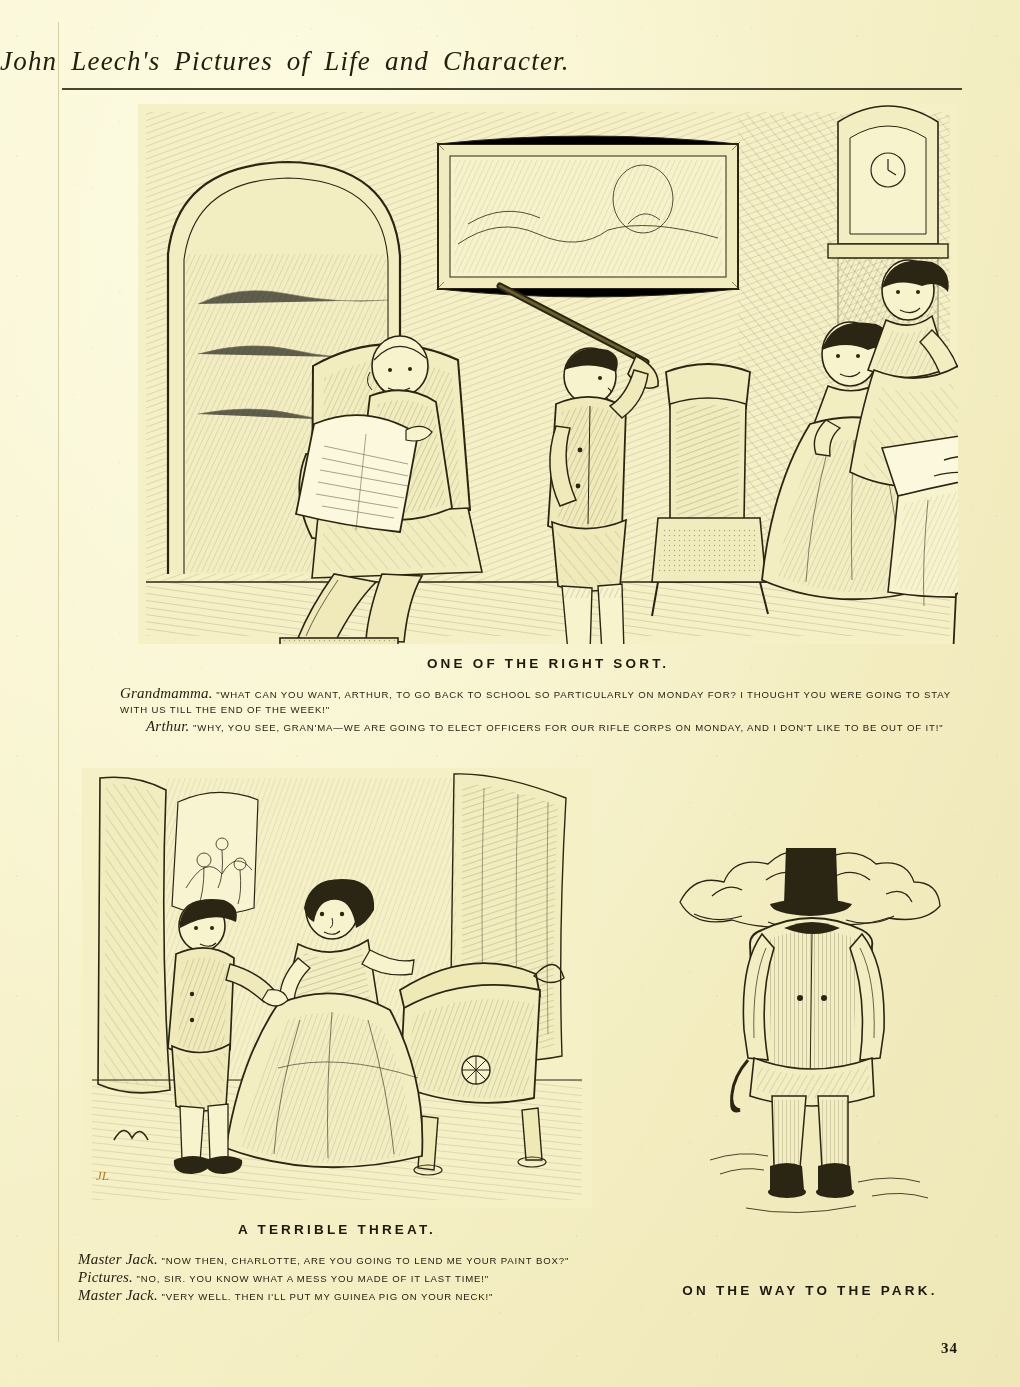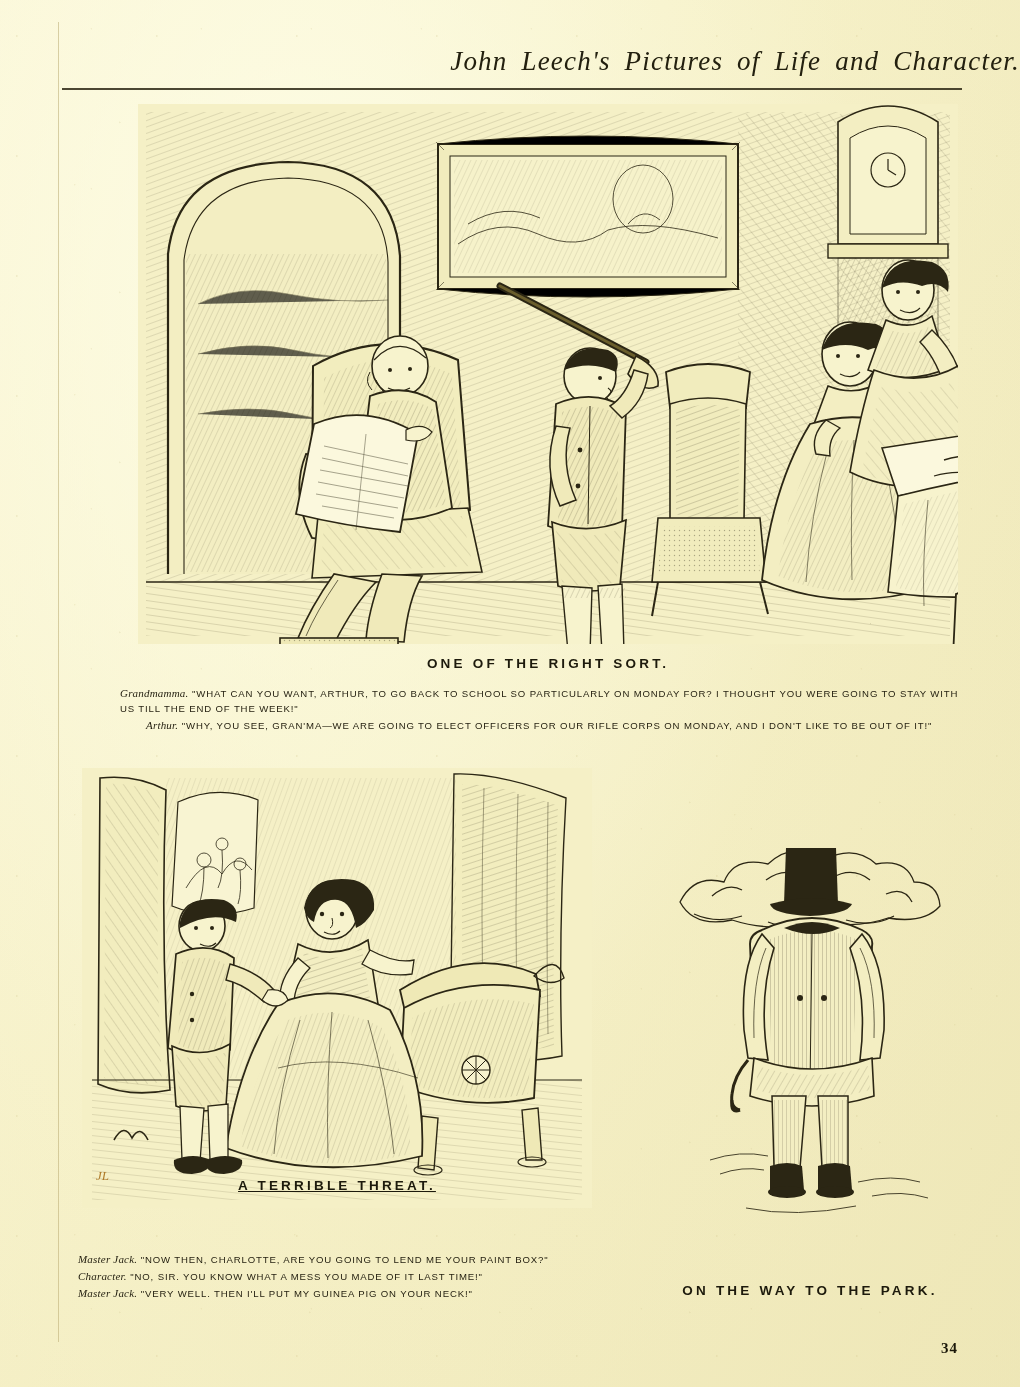--- a/index.html
+++ b/index.html
@@ -31,21 +31,21 @@
     border-left: 1px solid #b9ac72;
     border-top: none;
     pointer-events: none;
     opacity: 0.55;
   }
   .header-title {
     position: absolute;
     top: 46px;
     left: 0;
     width: 1020px;
-    text-align: right;
+    text-align: left;
     font-family: "Liberation Serif", serif;
     font-style: italic;
     font-size: 27px;
     letter-spacing: 1.2px;
     color: #23200f;
     word-spacing: 6px;
   }
   .header-rule {
     position: absolute;
     top: 88px;
@@ -79,21 +79,21 @@
     font-size: 9.6px;
     letter-spacing: 0.85px;
     line-height: 15px;
     color: #211d0e;
     text-transform: uppercase;
   }
   .dialogue .spk {
     font-family: "Liberation Serif", serif;
     font-style: italic;
     text-transform: none;
-    font-size: 11px;
+    font-size: 15px;
     letter-spacing: 0.2px;
     text-align: right;
   }
   .dialogue p { margin: 0 0 2px 0; }
   .indent { text-indent: 26px; }
 
   .page-number {
     position: absolute;
     right: 62px;
     bottom: 30px;
@@ -475,29 +475,29 @@
     </g>
 
     <g>
       <path d="M32,372 q10,-18 18,-2 q8,-14 16,2" fill="none" stroke="#2b2614" stroke-width="1.6"></path>
     </g>
   </svg>
 </div>
 
 <div class="monogram" style="left:96px; top:1168px;">JL</div>
 
-<div class="caption-title" style="left:82px; top:1178px; width:510px;text-decoration:underline;">A TERRIBLE THREAT.</div>
+<div class="caption-title" style="left:82px; top:1222px; width:510px;">A TERRIBLE THREAT.</div>
 
 <div class="dialogue" style="left:78px; top:1252px; width:520px;">
   <p>
     <span class="spk">Master Jack.</span>
     <span>"NOW THEN, CHARLOTTE, ARE YOU GOING TO LEND ME YOUR PAINT BOX?"</span>
   </p>
   <p>
-    <span class="spk">Character.</span>
+    <span class="spk">Pictures.</span>
     <span>"NO, SIR. YOU KNOW WHAT A MESS YOU MADE OF IT LAST TIME!"</span>
   </p>
   <p>
     <span class="spk">Master Jack.</span>
     <span>"VERY WELL. THEN I'LL PUT MY GUINEA PIG ON YOUR NECK!"</span>
   </p>
 </div>
 
 <div class="plate" style="left:650px; top:830px; width:320px; height:400px; background:transparent;">
   <svg width="320" height="400" viewBox="0 0 320 400" xmlns="http://www.w3.org/2000/svg">

